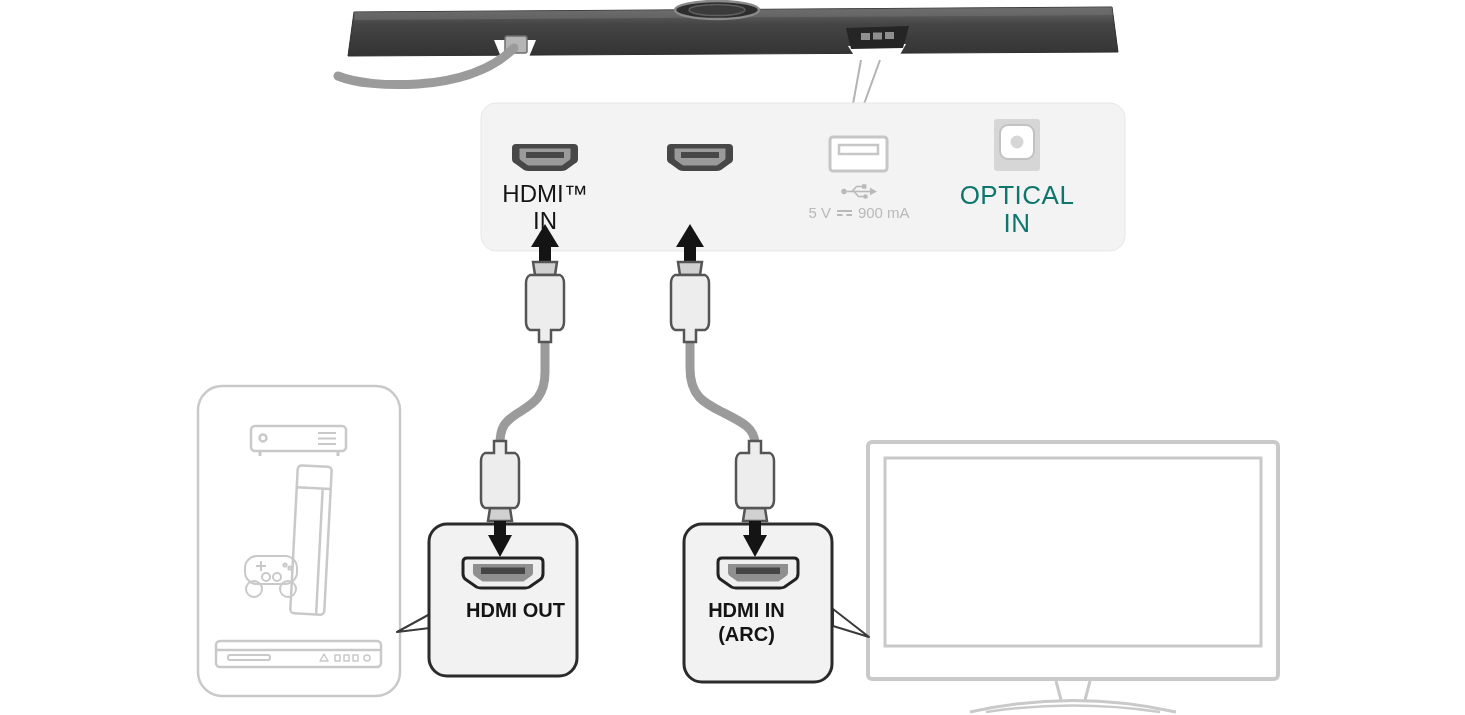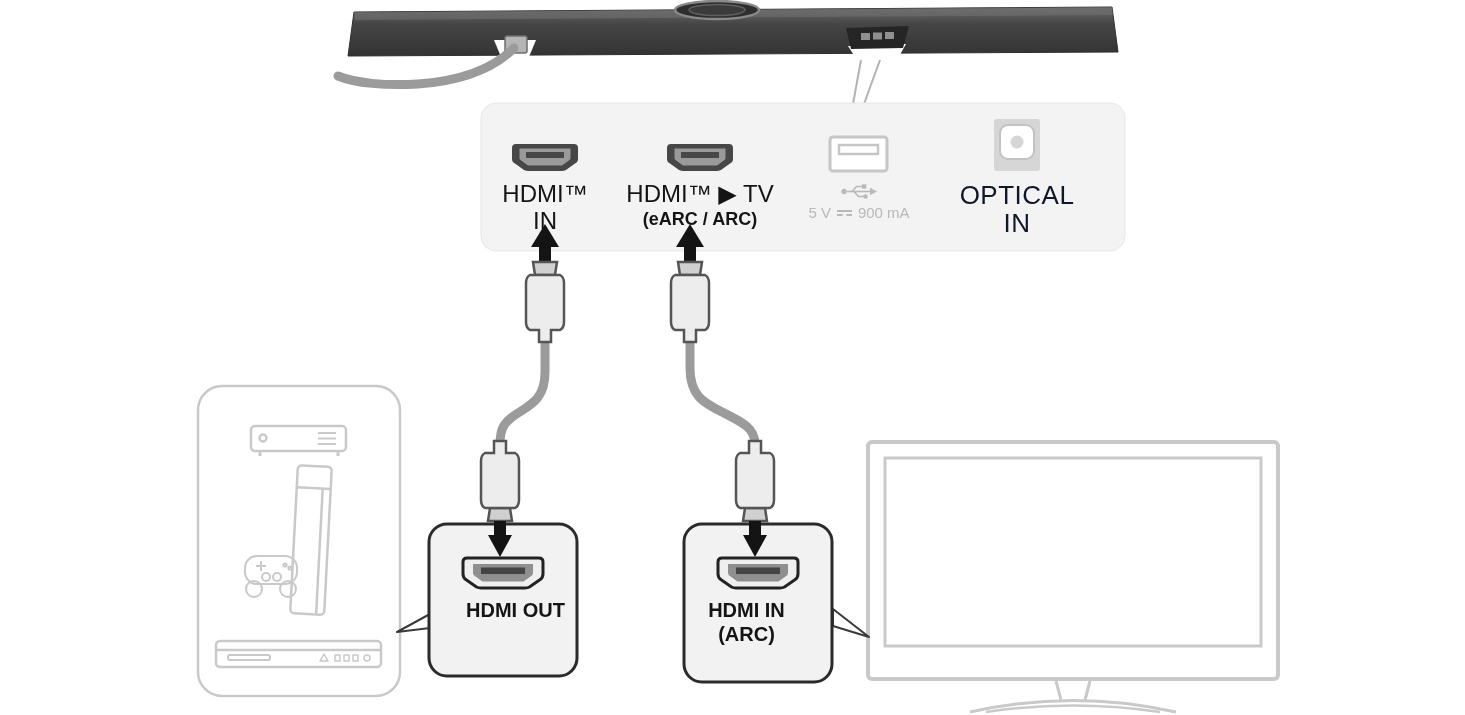--- a/index.html
+++ b/index.html
@@ -9,21 +9,21 @@
   .art { position:absolute; left:0; top:0; }
   .label { position:absolute; text-align:center; }
 
   .lbl-hdmi-in  { left:478px; top:180px; width:134px; font-size:24px; line-height:27px; font-weight:500; }
   .lbl-hdmi-tv  { left:608px; top:180px; width:184px; font-size:24px; line-height:27px; font-weight:500; }
   .lbl-hdmi-tv .sub { font-size:18px; font-weight:700; line-height:21px; margin-top:2px; }
   .lbl-usb      { left:792px; top:183px; width:134px; color:#b9b9b9; font-size:15px; }
   .usb-icon-row { height:18px; display:flex; justify-content:center; }
   .usb-spec     { margin-top:3px; display:flex; align-items:center; justify-content:center; gap:6px; white-space:nowrap; }
   .dc-icon      { display:inline-block; width:15px; height:6px; border-top:2px solid #b9b9b9; border-bottom:2px dashed #b9b9b9; }
-  .lbl-optical  { left:946px; top:181px; width:142px; color:#0f172a; font-size:26px; line-height:28px; letter-spacing:0.5px; }
+  .lbl-optical  { left:946px; top:181px; width:142px; color:#0f766e; font-size:26px; line-height:28px; letter-spacing:0.5px; }
   .lbl-hdmi-out { left:431px; top:599px; width:169px; font-size:20px; font-weight:700; }
   .lbl-hdmi-arc { left:686px; top:598px; width:121px; font-size:20px; font-weight:700; line-height:24px; }
 </style>
 </head>
 <body>
 
 <div class="canvas">
 
   <svg class="art" width="1465" height="715" viewBox="0 0 1465 715">
     <defs>
@@ -170,24 +170,20 @@
 
     <use href="#hdmiJack" x="461" y="556" width="84" height="34"></use>
     <use href="#hdmiJack" x="716" y="556" width="84" height="34"></use>
   </svg>
 
   <div class="label lbl-hdmi-in">
     <div>HDMI™</div>
     <div>IN</div>
   </div>
 
-  <div class="label lbl-hdmi-tv">
-    <div>HDMI™ ▶ TV</div>
-    <div class="sub">(eARC / ARC)</div>
-  </div>
 
   <div class="label lbl-usb">
     <div class="usb-icon-row">
       <svg width="38" height="17" viewBox="0 0 38 17">
         <g fill="none" stroke="#b9b9b9" stroke-width="1.6">
           <line x1="7" y1="8.5" x2="31" y2="8.5"></line>
           <polyline points="12,8.5 16.5,3.5 22,3.5"></polyline>
           <polyline points="14,8.5 18.5,13.5 24,13.5"></polyline>
         </g>
         <g fill="#b9b9b9">

